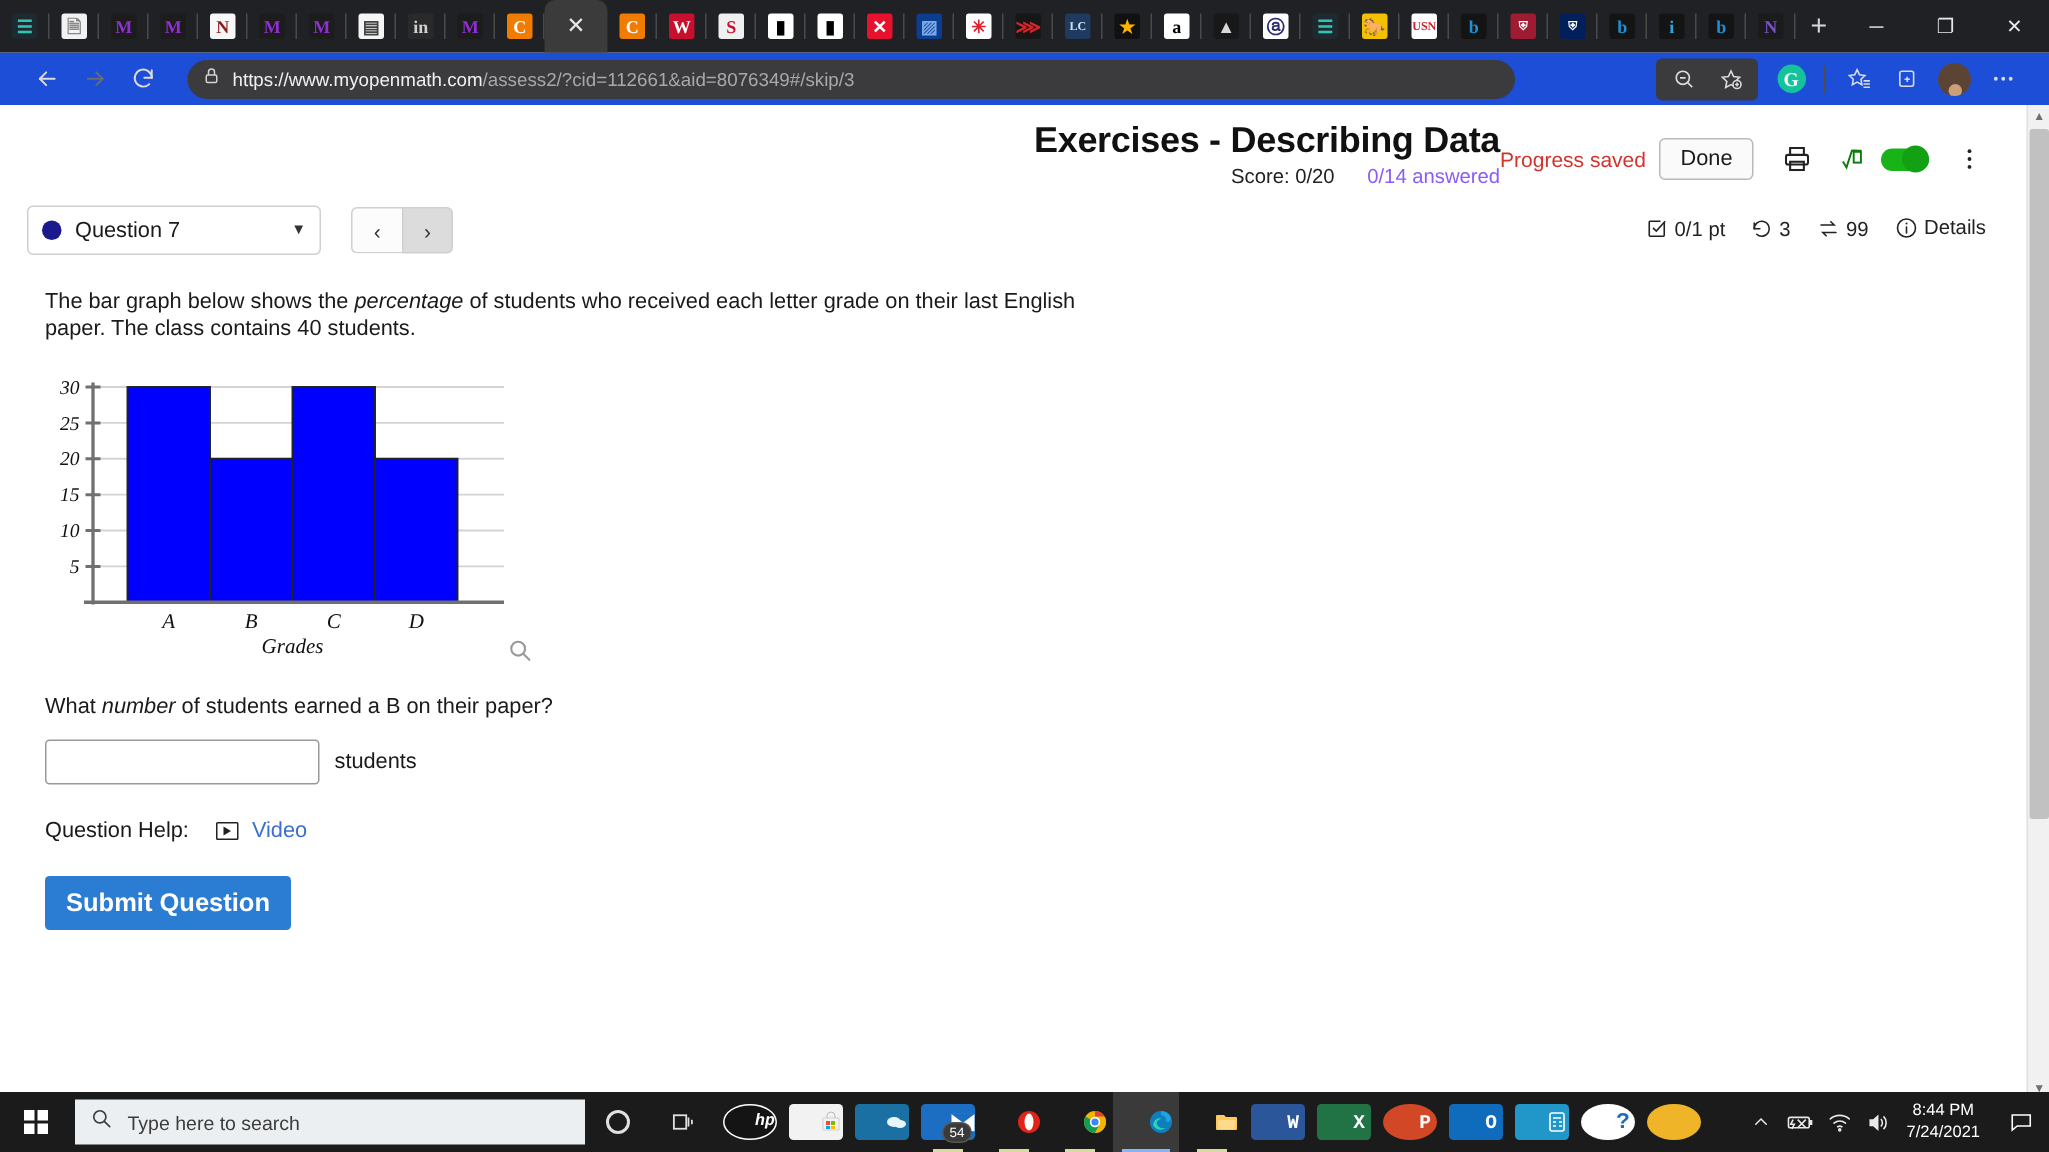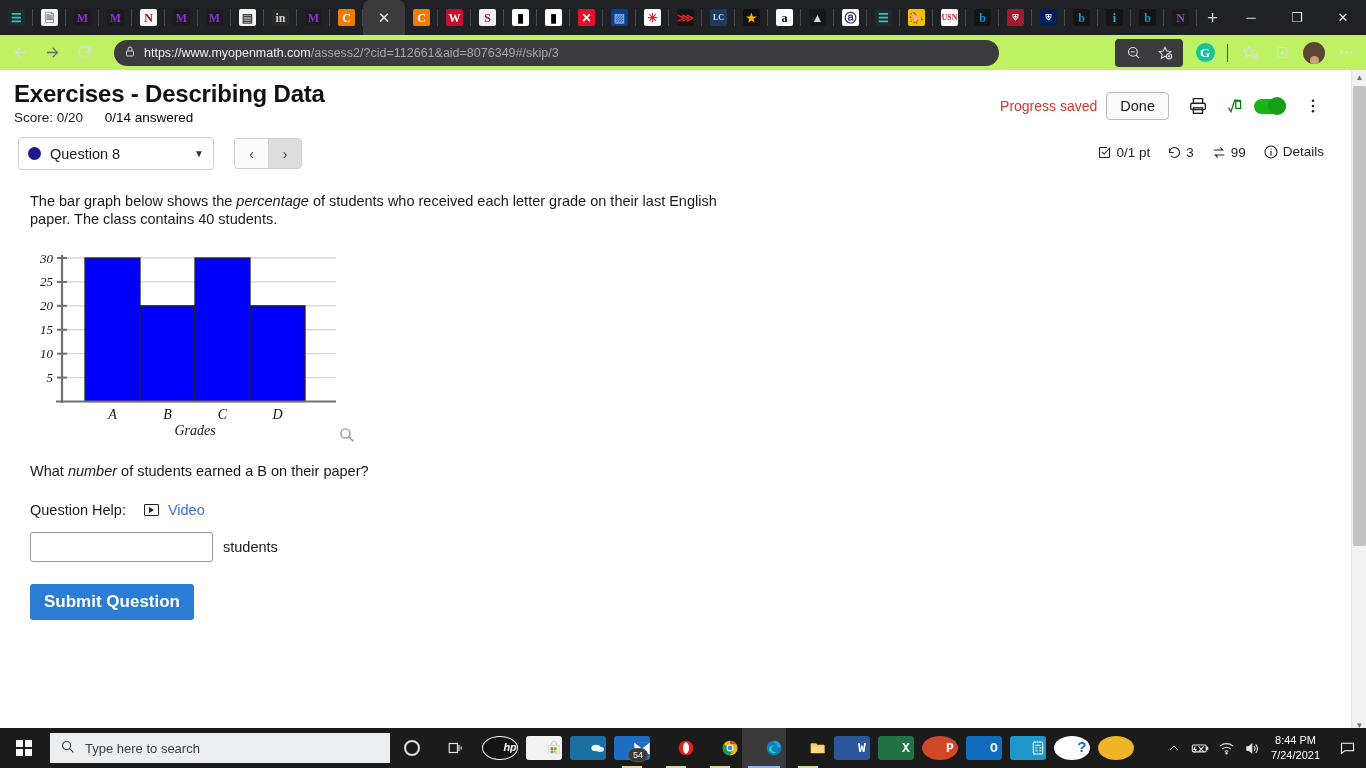--- a/index.html
+++ b/index.html
@@ -85,23 +85,23 @@
     margin-left: auto; display: flex; height: 35px;
   }
   #win-controls div {
     width: 46px; height: 35px;
     display: flex; align-items: center; justify-content: center;
     color: #e6e6e6; font-size: 13px;
   }
 
   #nav-bar {
     height: 35px;
-    background: #bef264;
+    background: #1d4ed8;
     display: flex; align-items: center;
-    padding: 0 4px;
+    padding: 0 15px;
   }
   .nav-ico {
     width: 32px; height: 28px;
     display: flex; align-items: center; justify-content: center;
     color: #dcdcdc; border-radius: 4px;
     flex: 0 0 auto;
   }
   #url-box {
     flex: 1 1 auto;
     height: 26px;
@@ -143,29 +143,29 @@
     height: 663px;
     background: #fff;
     overflow: hidden;
   }
   #page-inner { padding: 0; position: relative; width: 1352px; }
 
   #header-row {
     display: flex; align-items: flex-start;
     padding: 10px 30px 0 14px;
   }
-  #title-block { flex: 1 1 auto; }
+  #title-block { flex: 1 1 auto; text-align: right; }
   #page-title {
     font-size: 24px; font-weight: bold; color: #111;
     margin: 0 0 2px 0; letter-spacing: -0.2px;
   }
   #score-line {
     font-size: 13.5px; color: #222;
   }
-  #score-line .answered { color: #000000; margin-left: 18px; }
+  #score-line .answered { color: #8b5cf6; margin-left: 18px; }
 
   #header-tools {
     display: flex; align-items: center; gap: 0;
     padding-top: 12px;
   }
   #progress-saved {
     color: #d0342c; font-size: 14px; margin-right: 9px;
   }
   #done-btn {
     border: 1px solid #b9b9b9; background: #fafafa;
@@ -628,21 +628,21 @@
               <circle cx="12" cy="12" r="1.7"></circle>
               <circle cx="12" cy="19" r="1.7"></circle>
             </svg>
         </span>
       </div>
     </div>
 
     <div id="qnav-row">
       <div id="question-select">
         <span class="dot"></span>
-        <span>Question 8</span>
+        <span>Question 7</span>
         <span class="caret">▼</span>
       </div>
       <div id="qnav-buttons">
         <div class="qnav-btn prev">‹</div>
         <div class="qnav-btn next">›</div>
       </div>
 
       <div id="qstats">
         <span class="stat">
           <span>
@@ -739,29 +739,29 @@
               <circle cx="10.5" cy="10.5" r="6.5"></circle>
               <path d="M15.5 15.5L21 21" stroke-linecap="round"></path>
             </svg>
         </span>
       </div>
 
       <div id="question-prompt">
         <span>What </span><i>number</i><span> of students earned a B on their paper?</span>
       </div>
 
+      <div id="answer-row">
+        <input id="answer-input" type="text" value="" style="">
+        <span id="answer-units">students</span>
+      </div>
+
       <div id="help-row">
         <span>Question Help:</span>
         <span class="video-ico"></span>
         <a id="video-link">Video</a>
-      </div>
-
-      <div id="answer-row">
-        <input id="answer-input" type="text" value="" style="">
-        <span id="answer-units">students</span>
       </div>
 
       <button id="submit-btn">Submit Question</button>
     </div>
   </div>
 
   <div id="scrollbar">
     <div id="scroll-up">▲</div>
     <div id="scroll-thumb"></div>
     <div id="scroll-down">▼</div>

